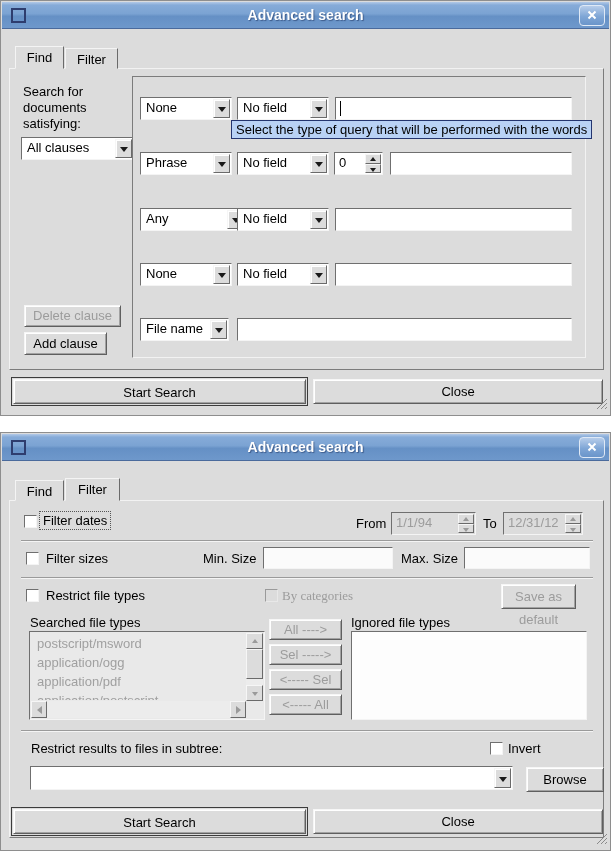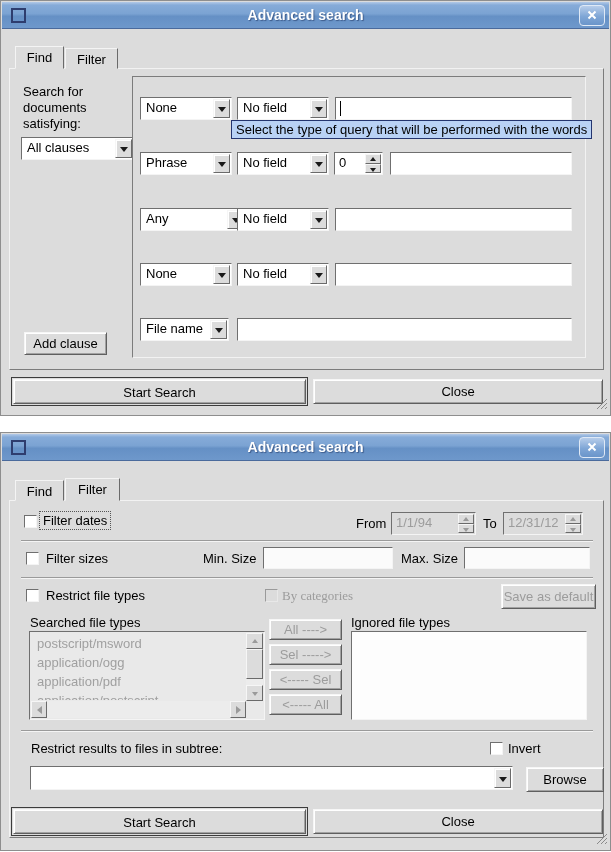--- a/index.html
+++ b/index.html
@@ -179,20 +179,21 @@
   <input class="txt" style="left: 334px; top: 262px; width: 237px; height: 23px;" value="">
 
   <div class="combo" style="left:139px; top:317px; width:89px;">
     <span>File name</span>
     <span class="arrow-btn">
         <i class="tri-down"></i>
       </span>
   </div>
   <input class="txt" style="left: 236px; top: 317px; width: 335px; height: 23px;" value="">
 
+  <div class="btn disabled" style="left:23px; top:304px; width:97px; height:22px; line-height:20px;">Delete clause</div>
   <div class="btn" style="left:23px; top:331px; width:83px; height:23px; line-height:21px;">Add clause</div>
 
   <div class="default-ring" style="left:10px; top:376px; width:297px; height:29px;">
     <div class="btn" style="line-height:25px;">Start Search</div>
   </div>
   <div class="btn" style="left:312px; top:378px; width:290px; height:25px; line-height:23px;">Close</div>
 
   <span class="grip">
     <svg width="12" height="12">
         <path d="M11 1 L1 11 M11 5 L5 11 M11 9 L9 11" stroke="#8a8a8a" fill="none"></path>
@@ -248,21 +249,21 @@
   <span class="lbl" style="left:202px; top:118px;">Min. Size</span>
   <input class="txt dim" style="left: 262px; top: 114px; width: 130px; height: 22px;" value="">
   <span class="lbl" style="left:400px; top:118px;">Max. Size</span>
   <input class="txt dim" style="left: 463px; top: 114px; width: 126px; height: 22px;" value="">
   <div class="sep" style="top:144px;"></div>
 
   <span class="chk" style="left:25px; top:156px;"></span>
   <span class="lbl" style="left:45px; top:155px;">Restrict file types</span>
   <span class="chk disabled" style="left:264px; top:156px;"></span>
   <span class="lbl dim" style="left:281px; top:155px;font-family:Liberation Serif, serif;">By categories</span>
-  <div class="btn disabled" style="left:500px; top:151px; width:95px; height:25px; line-height:23px;">Save as default</div>
+  <div class="btn disabled" style="left:500px; top:151px; width:75px; height:25px; line-height:23px;">Save as default</div>
 
   <span class="lbl" style="left:29px; top:182px;">Searched file types</span>
   <span class="lbl" style="left:350px; top:182px;">Ignored file types</span>
 
   <div class="list" style="left:28px; top:198px; width:236px; height:89px;">
     <div class="list-items">
       <div class="list-item">postscript/msword</div>
       <div class="list-item">application/ogg</div>
       <div class="list-item">application/pdf</div>
       <div class="list-item">application/postscript</div>

